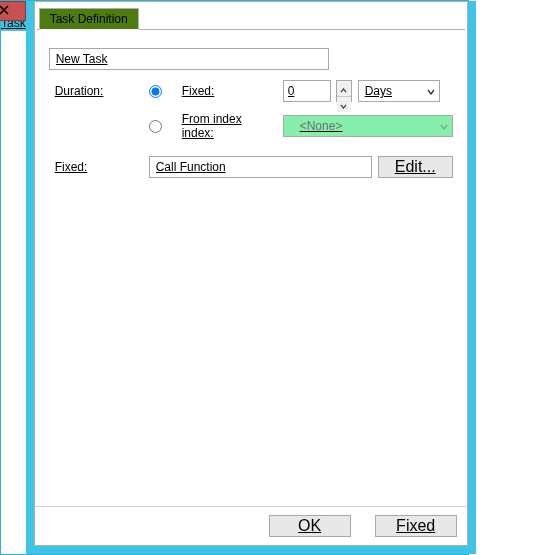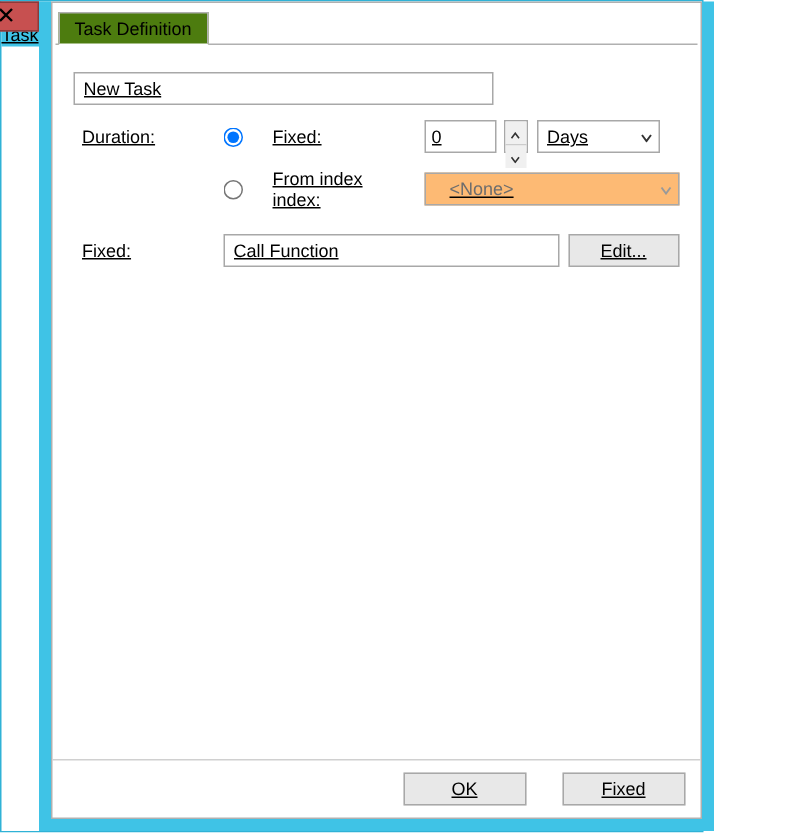--- a/index.html
+++ b/index.html
@@ -155,30 +155,30 @@
     height: 22px;
     border: 1px solid #a8a8a8;
     background: #fff;
     display: flex;
     align-items: center;
     justify-content: space-between;
     padding: 0 4px 0 6px;
     cursor: pointer;
   }
   .select.unit { width: 82px; text-align: center; }
-  .select.index { width: 170px; color:#6d6d6d; background:#fdba74;padding-left:16px; }
+  .select.index { width: 170px; color:#6d6d6d; background:#86efac;padding-left:16px; }
   .select svg { width:8px; height:6px; }
   .type-input { flex:1; }
   .btn {
     height: 22px;
     min-width: 74px;
     border: 1px solid #a8a8a8;
     background: #e8e8e8;
     font-family: inherit;
-    font-size: 12px;
+    font-size: 16px;
     cursor: pointer;
     padding: 0 16px;
   }
   .footer {
     border-top: 1px solid #d0d0d0;
     padding: 8px 10px;
     display: flex;
     justify-content: flex-end;
     gap: 24px;
   }

